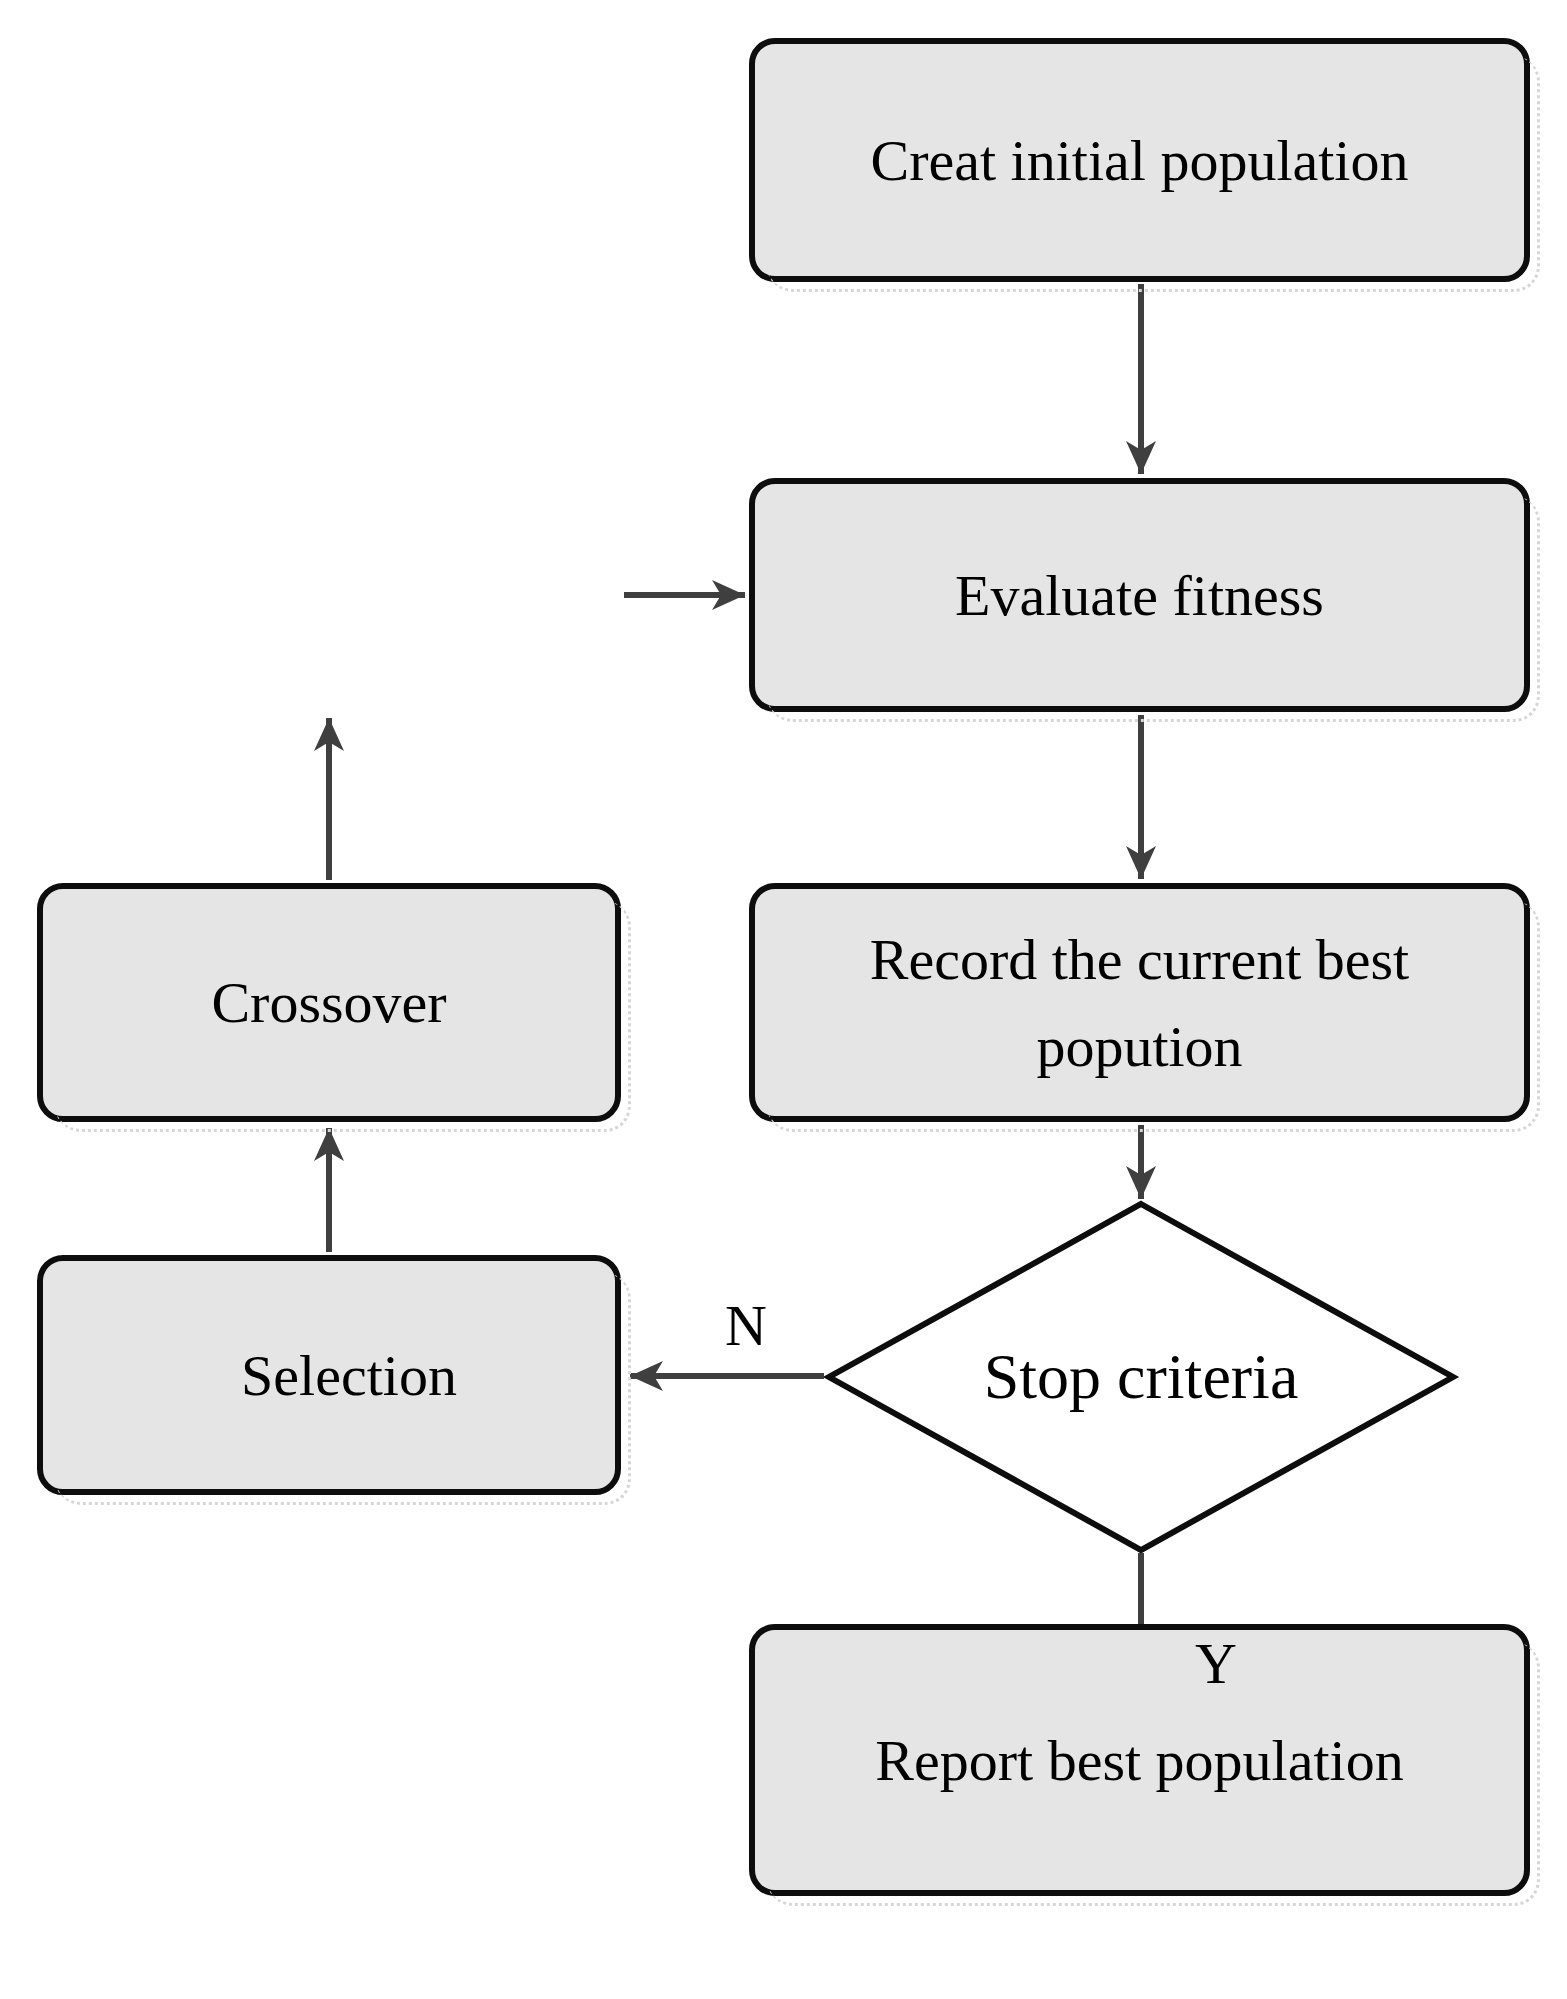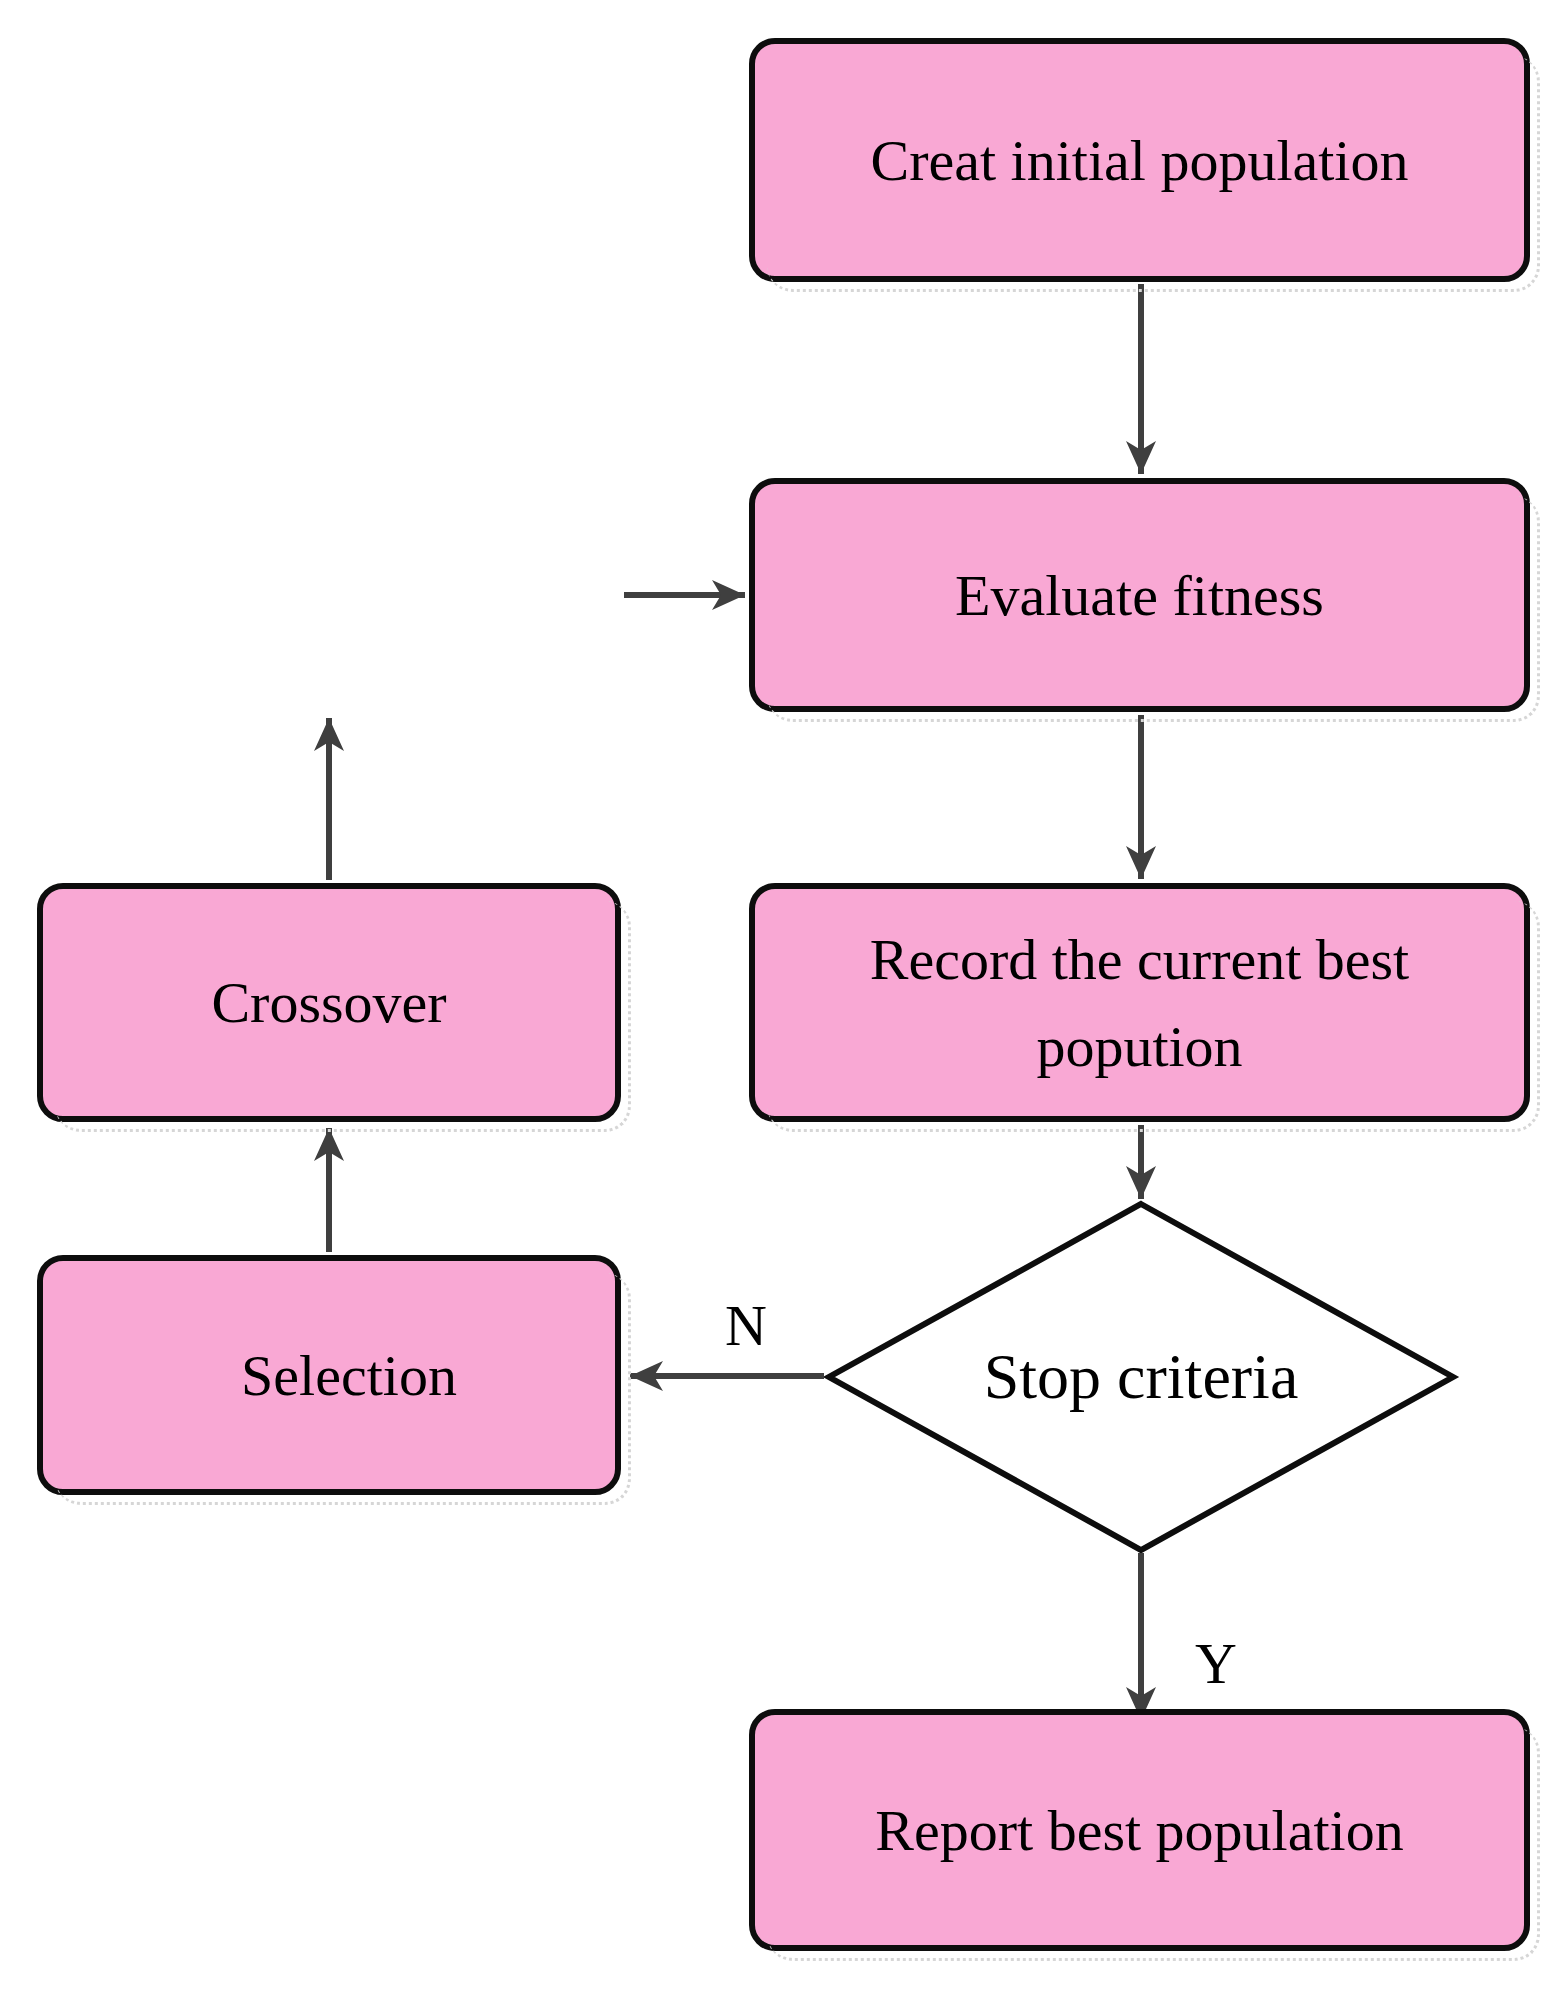--- a/index.html
+++ b/index.html
@@ -8,21 +8,21 @@
     width:1567px;height:1999px;
     background:#ffffff;
     font-family:"Liberation Serif","DejaVu Serif",serif;
     color:#000000;
     overflow:hidden;
   }
   .layer{position:absolute;left:0;top:0;width:1567px;height:1999px;z-index:1;pointer-events:none;}
   .node{
     position:absolute;
     box-sizing:border-box;
-    background:#f9a8d4;
+    background:#e5e5e5;
     border:6px solid #0d0d0d;
     border-radius:26px;
     display:flex;align-items:center;justify-content:center;
     text-align:center;
     font-size:58px;
     line-height:1.5;
     z-index:2;
   }
   
   .node::after{
@@ -33,21 +33,21 @@
     border-bottom:3px dotted #d6d6d6;
     border-radius:26px;
     pointer-events:none;
   }
   .col-left{left:37px;width:584px;}
   .col-right{left:749px;width:781px;}
   .row-top{top:38px;height:244px;}
   .row-2{top:478px;height:234px;}
   .row-3{top:883px;height:239px;}
   .row-sel{top:1255px;height:240px;padding-left:40px;}
-  .row-report{top:1709px;height:242px;}
+  .row-report{top:1624px;height:272px;}
   .node-label{display:block;padding:0 30px;}
   .diamond-label{
     position:absolute;
     left:891px;top:1340px;width:500px;height:74px;
     display:flex;align-items:center;justify-content:center;
     font-size:64px;
     z-index:3;
   }
   .branch-label{
     position:absolute;

